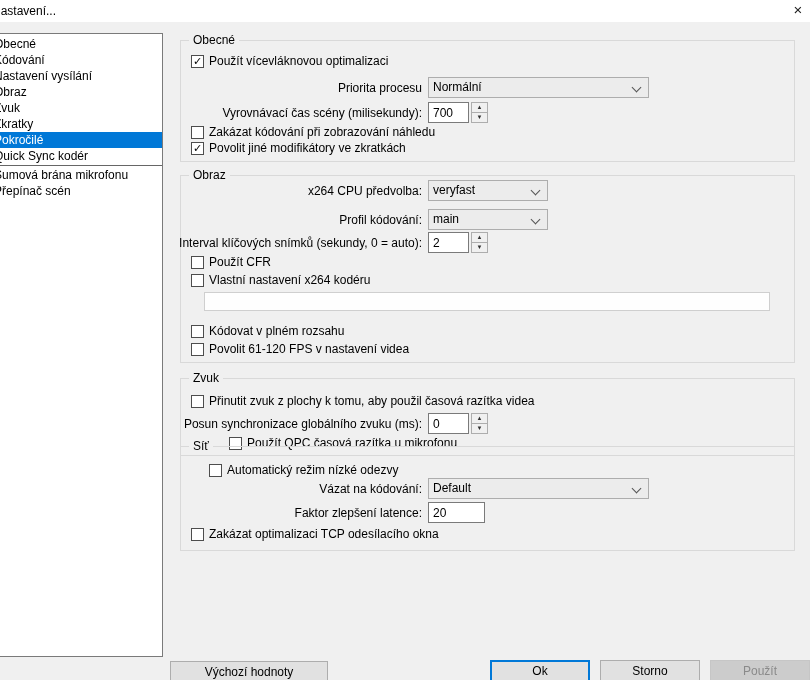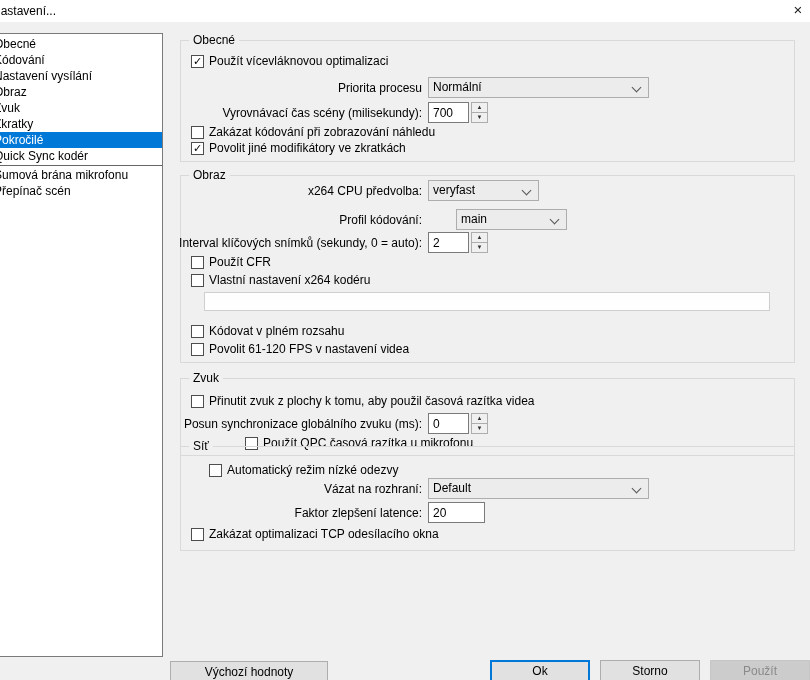--- a/index.html
+++ b/index.html
@@ -36,21 +36,21 @@
   .cb-row { position:absolute; display:flex; align-items:center; gap:5px; white-space:nowrap; }
   .checkbox { width:13px; height:13px; background:#fff; border:1px solid #4d4d4d; font-size:11px; line-height:11px; text-align:center; color:#000; flex:0 0 auto; }
   .r-label { position:absolute; right:372px; white-space:nowrap; }
 
   .dropdown {
     position:absolute; height:21px; background:#ececec; border:1px solid #adadad;
     line-height:19px; padding-left:4px; white-space:nowrap; cursor:default;
   }
   .chevron { position:absolute; right:8px; top:6px; width:7px; height:7px;
     border-right:1px solid #555; border-bottom:1px solid #555; transform:rotate(45deg); }
-  .dd-wide { width:221px; } .dd-mid { width:111px; }
+  .dd-wide { width:221px; } .dd-mid { width:120px; }
 
   .spinner { position:absolute; display:flex; }
   .spin-text { width:41px; height:21px; border:1px solid #7a7a7a; background:#fff; padding:0 4px; font:12px "Liberation Sans",sans-serif; }
   .spin-btns { margin-left:2px; width:17px; height:21px; border:1px solid #adadad; background:#f0f0f0; display:flex; flex-direction:column; }
   .spin-up,.spin-down { flex:1; font-size:6px; line-height:9px; text-align:center; color:#303030; cursor:default; }
   .spin-up { border-bottom:1px solid #adadad; }
 
   .text-input { position:absolute; background:#fefefe; border:1px solid #cfcfcf; font:12px "Liberation Sans",sans-serif; padding:0 4px; }
   .latency-input { width:57px; height:21px; border:1px solid #7a7a7a; background:#fff; }
   .custom-x264 { left:23px; top:116px; width:566px; height:19px; }
@@ -126,21 +126,21 @@
 <div class="group g-obraz">
   <span class="group-title">Obraz</span>
 
   <span class="r-label" style="top:8px;">x264 CPU předvolba:</span>
   <div class="dropdown dd-mid" style="left:247px; top:4px;">
     <span>veryfast</span>
     <span class="chevron"></span>
   </div>
 
   <span class="r-label" style="top:37px;">Profil kódování:</span>
-  <div class="dropdown dd-mid" style="left:247px; top:33px;margin-left:28px;">
+  <div class="dropdown dd-mid" style="left:247px; top:33px;">
     <span>main</span>
     <span class="chevron"></span>
   </div>
 
   <span class="r-label" style="top:60px;">Interval klíčových snímků (sekundy, 0 = auto):</span>
   <div class="spinner" style="left:247px; top:56px;">
     <input class="spin-text" value="2" style="">
     <div class="spin-btns">
       <div class="spin-up">▲</div>
       <div class="spin-down">▼</div>
@@ -180,35 +180,35 @@
 
   <span class="r-label" style="top:38px;">Posun synchronizace globálního zvuku (ms):</span>
   <div class="spinner" style="left:247px; top:34px;">
     <input class="spin-text" value="0" style="">
     <div class="spin-btns">
       <div class="spin-up">▲</div>
       <div class="spin-down">▼</div>
     </div>
   </div>
 
-  <div class="cb-row" style="left:16px; top:57px;margin-left:48px;">
+  <div class="cb-row" style="left:0; top:57px;margin-left:48px;">
     <span class="checkbox"></span>
     <span>Použít QPC časová razítka u mikrofonu</span>
   </div>
 </div>
 
 <div class="group g-sit">
   <span class="group-title">Síť</span>
 
   <div class="cb-row" style="left:10px; top:16px;padding-left:18px;">
     <span class="checkbox"></span>
     <span>Automatický režim nízké odezvy</span>
   </div>
 
-  <span class="r-label" style="top:35px;">Vázat na rozhraní:</span>
+  <span class="r-label" style="top:35px;">Vázat na kódování:</span>
   <div class="dropdown dd-wide" style="left:247px; top:31px;">
     <span>Default</span>
     <span class="chevron"></span>
   </div>
 
   <span class="r-label" style="top:59px;">Faktor zlepšení latence:</span>
   <input class="text-input latency-input" style="left: 247px; top: 55px;" value="20">
 
   <div class="cb-row" style="left:10px; top:80px;">
     <span class="checkbox"></span>

